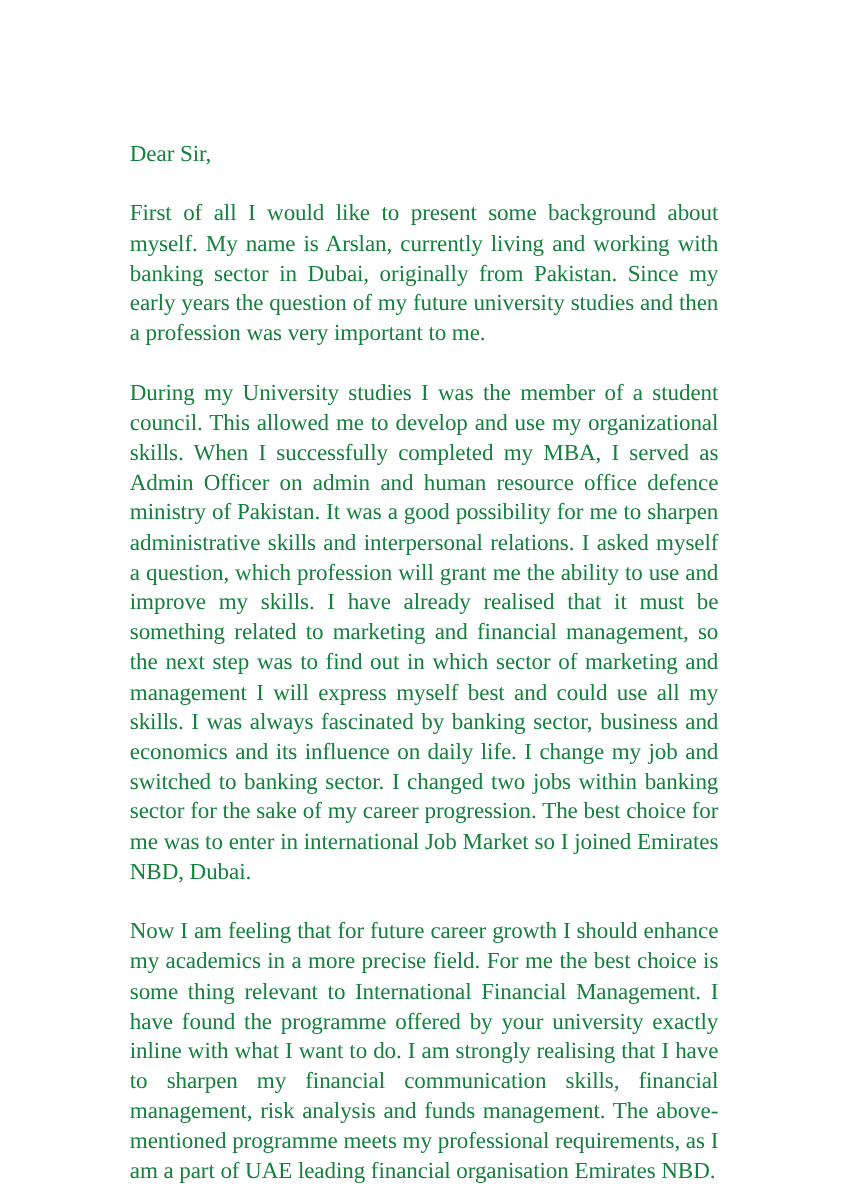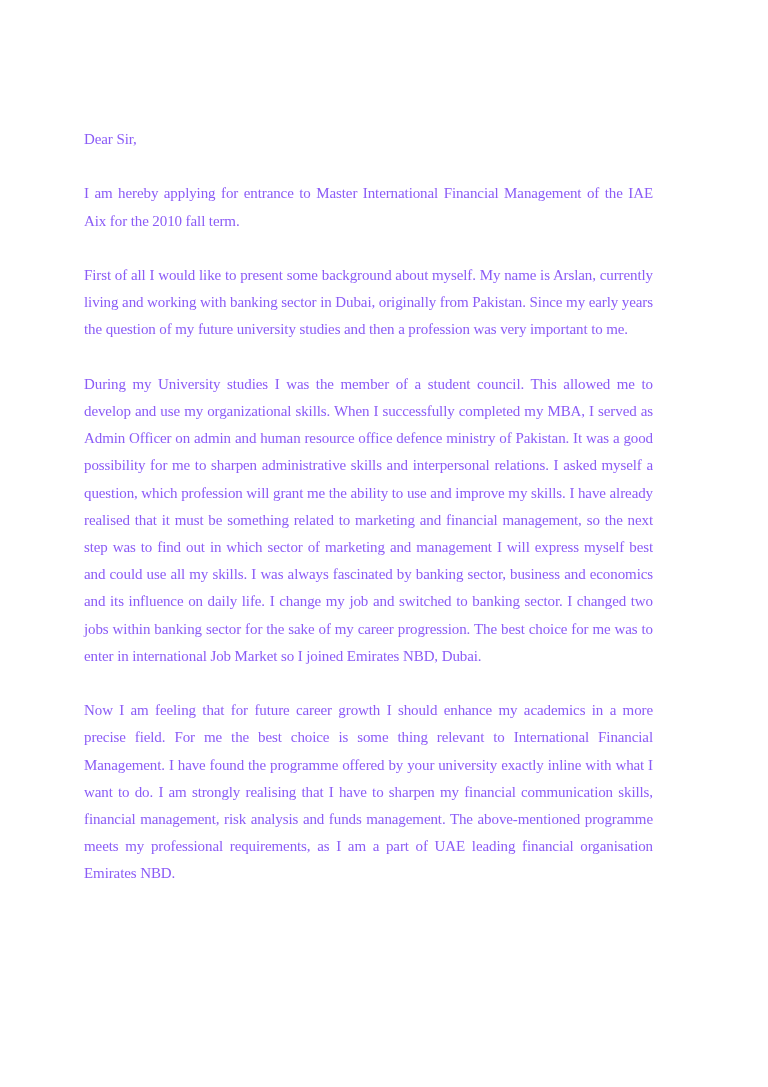--- a/index.html
+++ b/index.html
@@ -7,42 +7,41 @@
     padding: 0;
     background: #ffffff;
   }
   .page {
     position: relative;
     width: 768px;
     height: 1087px;
     margin: 0 auto;
     background: #ffffff;
     box-sizing: border-box;
-    padding: 126px 115px 0 84px;
+    padding: 126px 115px 0 118px;
     overflow: hidden;
     font-family: "Liberation Serif", "DejaVu Serif", serif;
-    font-size: 15px;
+    font-size: 21px;
     line-height: 27.2px;
-    color: #8b5cf6;
+    color: #15803d;
     letter-spacing: -0.1px;
   }
   .page p {
     margin: 0 0 27.2px 0;
     text-align: justify;
   }
   .page p.salutation {
     text-align: left;
   }
 </style>
 </head>
 <body>
 
 <div class="page">
   <p class="salutation">Dear Sir,</p>
 
-  <p>I am hereby applying for entrance to Master International Financial Management of the IAE Aix for the 2010 fall term.</p>
 
   <p>First of all I would like to present some background about myself. My name is Arslan, currently living and working with banking sector in Dubai, originally from Pakistan. Since my early years the question of my future university studies and then a profession was very important to me.</p>
 
   <p>During my University studies I was the member of a student council. This allowed me to develop and use my organizational skills. When I successfully completed my MBA, I served as Admin Officer on admin and human resource office defence ministry of Pakistan. It was a good possibility for me to sharpen administrative skills and interpersonal relations. I asked myself a question, which profession will grant me the ability to use and improve my skills. I have already realised that it must be something related to marketing and financial management, so the next step was to find out in which sector of marketing and management I will express myself best and could use all my skills. I was always fascinated by banking sector, business and economics and its influence on daily life. I change my job and switched to banking sector. I changed two jobs within banking sector for the sake of my career progression. The best choice for me was to enter in international Job Market so I joined Emirates NBD, Dubai.</p>
 
   <p>Now I am feeling that for future career growth I should enhance my academics in a more precise field. For me the best choice is some thing relevant to International Financial Management. I have found the programme offered by your university exactly inline with what I want to do. I am strongly realising that I have to sharpen my financial communication skills, financial management, risk analysis and funds management. The above-mentioned programme meets my professional requirements, as I am a part of UAE leading financial organisation Emirates NBD.</p>
 </div>
 
 </body></html>

